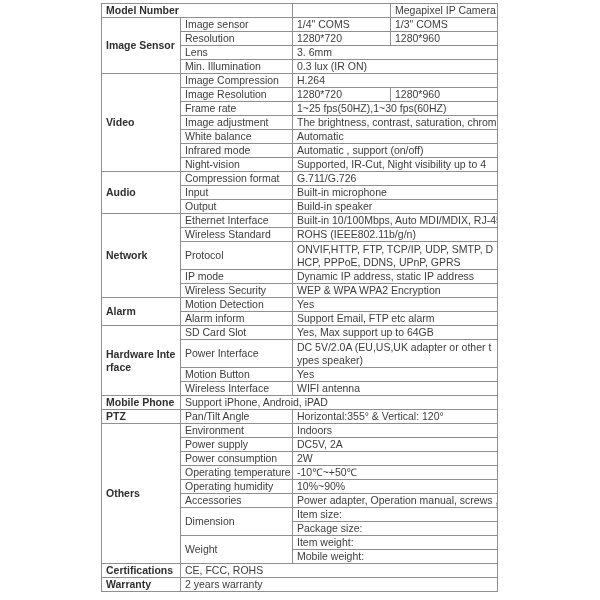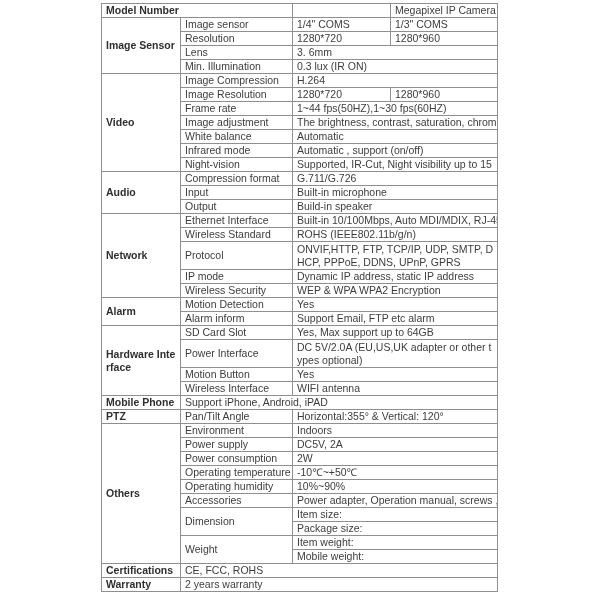--- a/index.html
+++ b/index.html
@@ -70,37 +70,37 @@
       <td class="clip">Image Compression</td>
       <td class="clip" colspan="2">H.264</td>
     </tr>
     <tr>
       <td class="clip">Image Resolution</td>
       <td class="clip">1280*720</td>
       <td class="clip">1280*960</td>
     </tr>
     <tr>
       <td class="clip">Frame rate</td>
-      <td class="clip" colspan="2">1~44 fps(50HZ),1~30 fps(60HZ)</td>
+      <td class="clip" colspan="2">1~25 fps(50HZ),1~30 fps(60HZ)</td>
     </tr>
     <tr>
       <td class="clip">Image adjustment</td>
       <td class="clip" colspan="2">The brightness, contrast, saturation, chromaticit</td>
     </tr>
     <tr>
       <td class="clip">White balance</td>
       <td class="clip" colspan="2">Automatic</td>
     </tr>
     <tr>
       <td class="clip">Infrared mode</td>
       <td class="clip" colspan="2">Automatic , support (on/off)</td>
     </tr>
     <tr>
       <td class="clip">Night-vision</td>
-      <td class="clip" colspan="2">Supported, IR-Cut, Night visibility up to 15</td>
+      <td class="clip" colspan="2">Supported, IR-Cut, Night visibility up to 4</td>
     </tr>
 
     <tr>
       <td class="cat" rowspan="3">Audio</td>
       <td class="clip">Compression format</td>
       <td class="clip" colspan="2">G.711/G.726</td>
     </tr>
     <tr>
       <td class="clip">Input</td>
       <td class="clip" colspan="2">Built-in microphone</td>
@@ -142,21 +142,21 @@
       <td class="clip" colspan="2">Support Email, FTP etc alarm</td>
     </tr>
 
     <tr>
       <td class="cat" rowspan="4">Hardware Interface</td>
       <td class="clip">SD Card Slot</td>
       <td class="clip" colspan="2">Yes, Max support up to 64GB</td>
     </tr>
     <tr class="r2">
       <td class="clip">Power Interface</td>
-      <td class="wrap" colspan="2">DC 5V/2.0A (EU,US,UK adapter or other types optional)</td>
+      <td class="wrap" colspan="2">DC 5V/2.0A (EU,US,UK adapter or other types speaker)</td>
     </tr>
     <tr>
       <td class="clip">Motion Button</td>
       <td class="clip" colspan="2">Yes</td>
     </tr>
     <tr>
       <td class="clip">Wireless Interface</td>
       <td class="clip" colspan="2">WIFI antenna</td>
     </tr>
 

